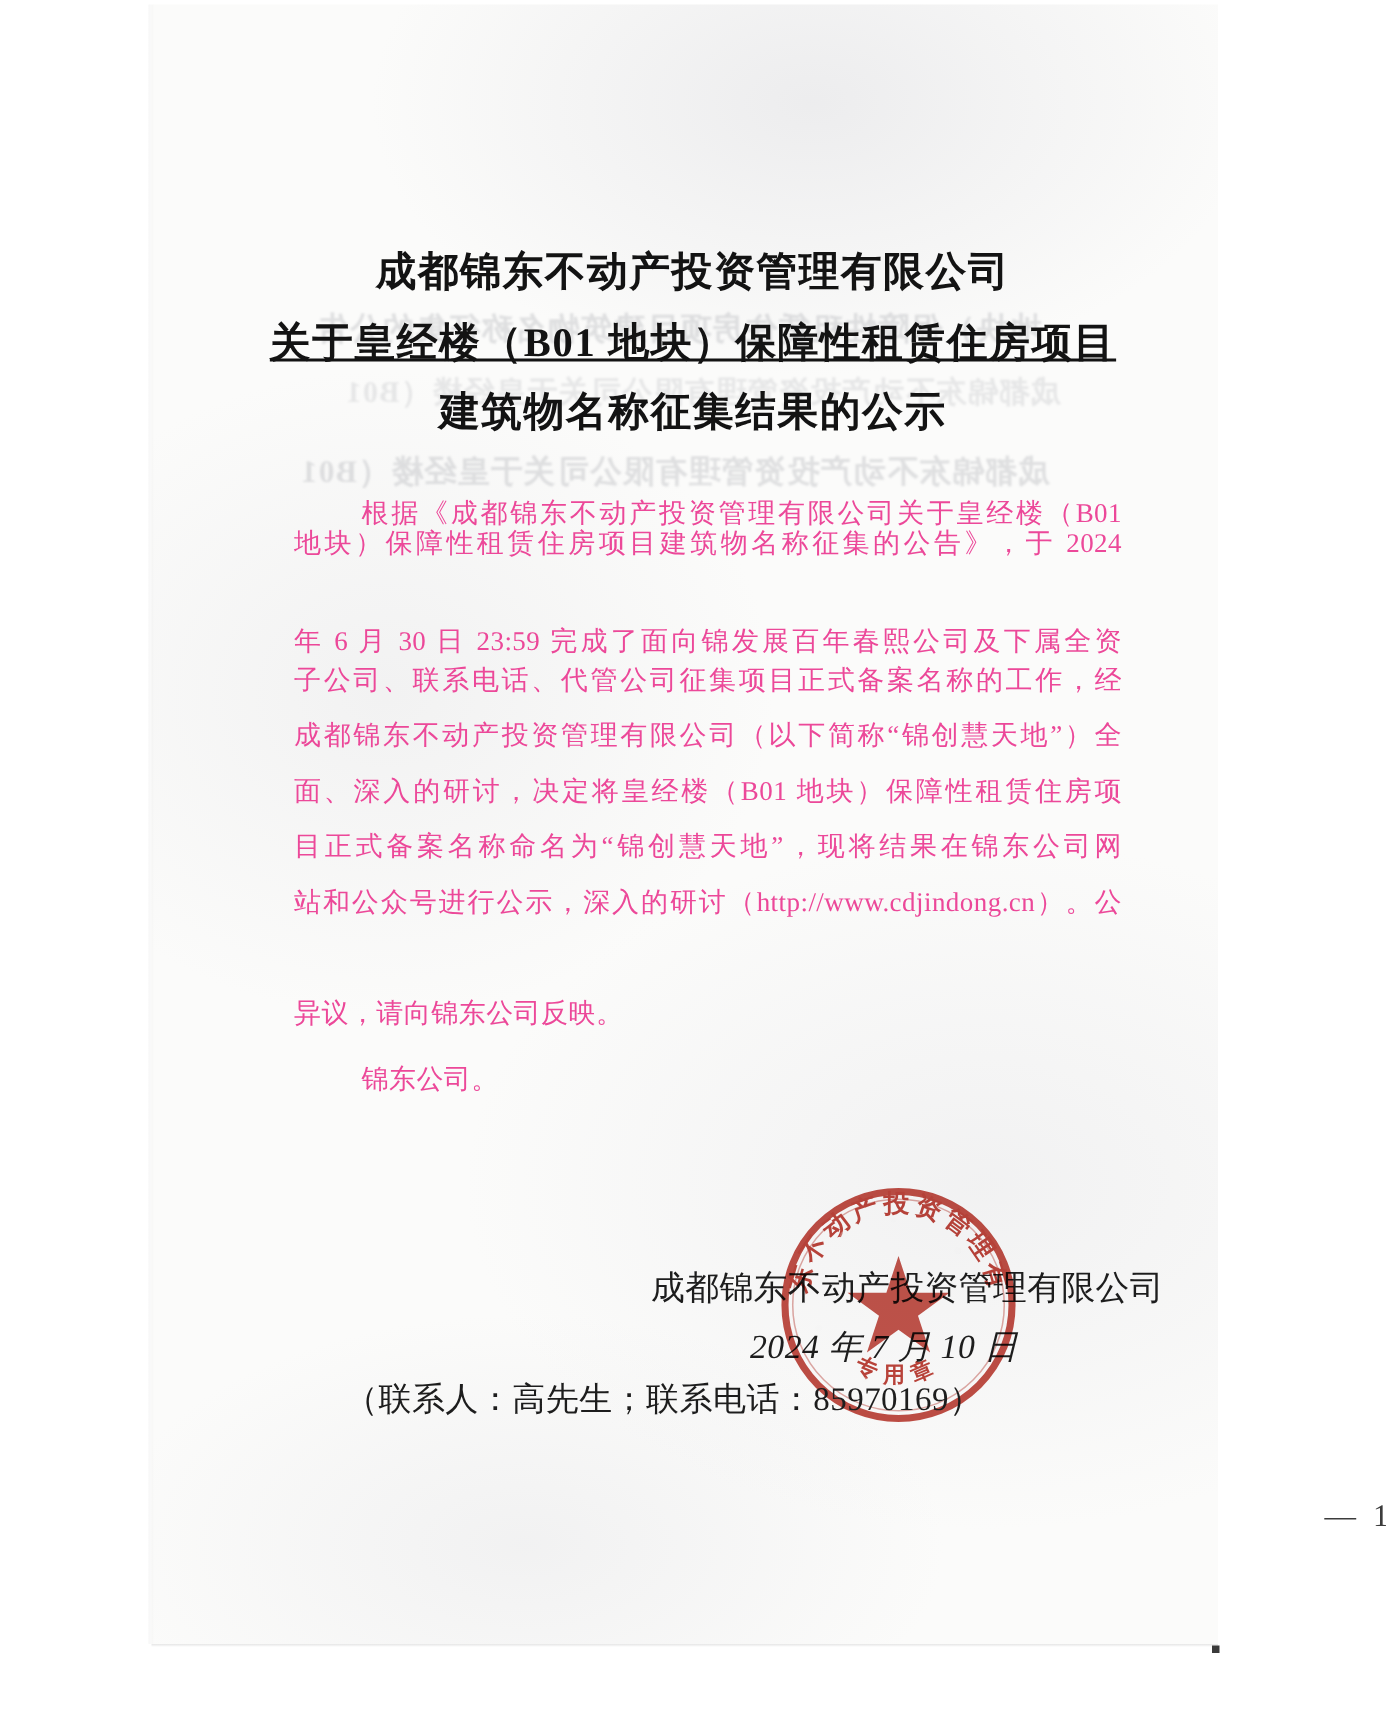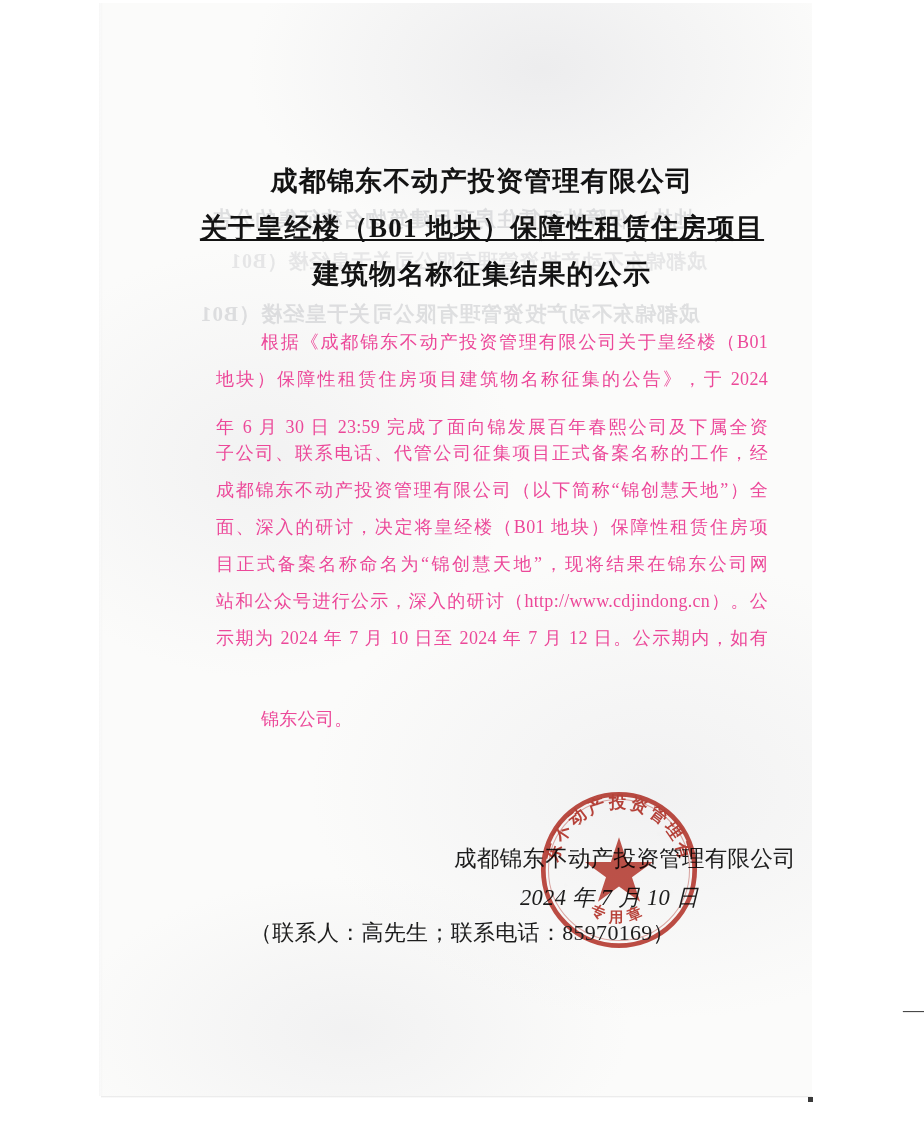--- a/index.html
+++ b/index.html
@@ -77,21 +77,20 @@
     filter: blur(0.6px);
     pointer-events: none;
     user-select: none;
   }
 
   
   #content {
     position: absolute;
     inset: 0;
     color: #1b1b1b;
-    margin-left: 20px;
   }
 
   .title-line {
     position: absolute;
     width: 924px;
     text-align: center;
     font-weight: 700;
     font-size: 27px;
     letter-spacing: 1.2px;
     color: #131313;
@@ -166,28 +165,28 @@
   <div class="bleed" style="left:210px; top:205px; font-size:21px;">地块）保障性租赁住房项目建筑物名称征集的公告</div>
   <div class="bleed" style="left:230px; top:248px; font-size:20px; opacity:0.22;">成都锦东不动产投资管理有限公司关于皇经楼（B01</div>
 
   <div id="content">
 
     <div class="title-line" style="top:163px;">成都锦东不动产投资管理有限公司</div>
     <div class="title-line" style="top:210px;text-decoration:underline;">关于皇经楼（B01 地块）保障性租赁住房项目</div>
     <div class="title-line" style="top:256px;">建筑物名称征集结果的公示</div>
 
     <div class="body-line justify" style="top:330px; text-indent:45px;">根据《成都锦东不动产投资管理有限公司关于皇经楼（B01</div>
-    <div class="body-line justify" style="top:367px;">地块）保障性租赁住房项目建筑物名称征集的公告》，于 2024</div>
+    <div class="body-line justify" style="top:350px;">地块）保障性租赁住房项目建筑物名称征集的公告》，于 2024</div>
     <div class="body-line justify" style="top:415px;">年 6 月 30 日 23:59 完成了面向锦发展百年春熙公司及下属全资</div>
     <div class="body-line justify" style="top:441px;">子公司、联系电话、代管公司征集项目正式备案名称的工作，经</div>
     <div class="body-line justify" style="top:478px;">成都锦东不动产投资管理有限公司（以下简称“锦创慧天地”）全</div>
     <div class="body-line justify" style="top:515px;">面、深入的研讨，决定将皇经楼（B01 地块）保障性租赁住房项</div>
     <div class="body-line justify" style="top:552px;">目正式备案名称命名为“锦创慧天地”，现将结果在锦东公司网</div>
     <div class="body-line justify" style="top:589px;">站和公众号进行公示，深入的研讨（http://www.cdjindong.cn）。公</div>
-    <div class="body-line justify" style="top:626px;">示期为 2024 年 7 月 10 日至 2024 年 7 月 12 日。公示期内，如有</div>
+    <div class="body-line" style="top:663px;">异议，请向锦东公司反映。</div>
 
     <div class="body-line" style="top:707px; text-indent:45px;">锦东公司。</div>
 
     <div class="sign-line" style="left:434px; top:843px;">成都锦东不动产投资管理有限公司</div>
     <div class="sign-line" style="left:500px; top:882px;font-style:italic;">2024 年 7 月 10 日</div>
 
     <div id="seal">
       <svg viewBox="0 0 200 200" xmlns="http://www.w3.org/2000/svg">
         <defs>
           <path id="sealArcTop" d="M 28 100 A 72 72 0 0 1 172 100" fill="none"></path>

